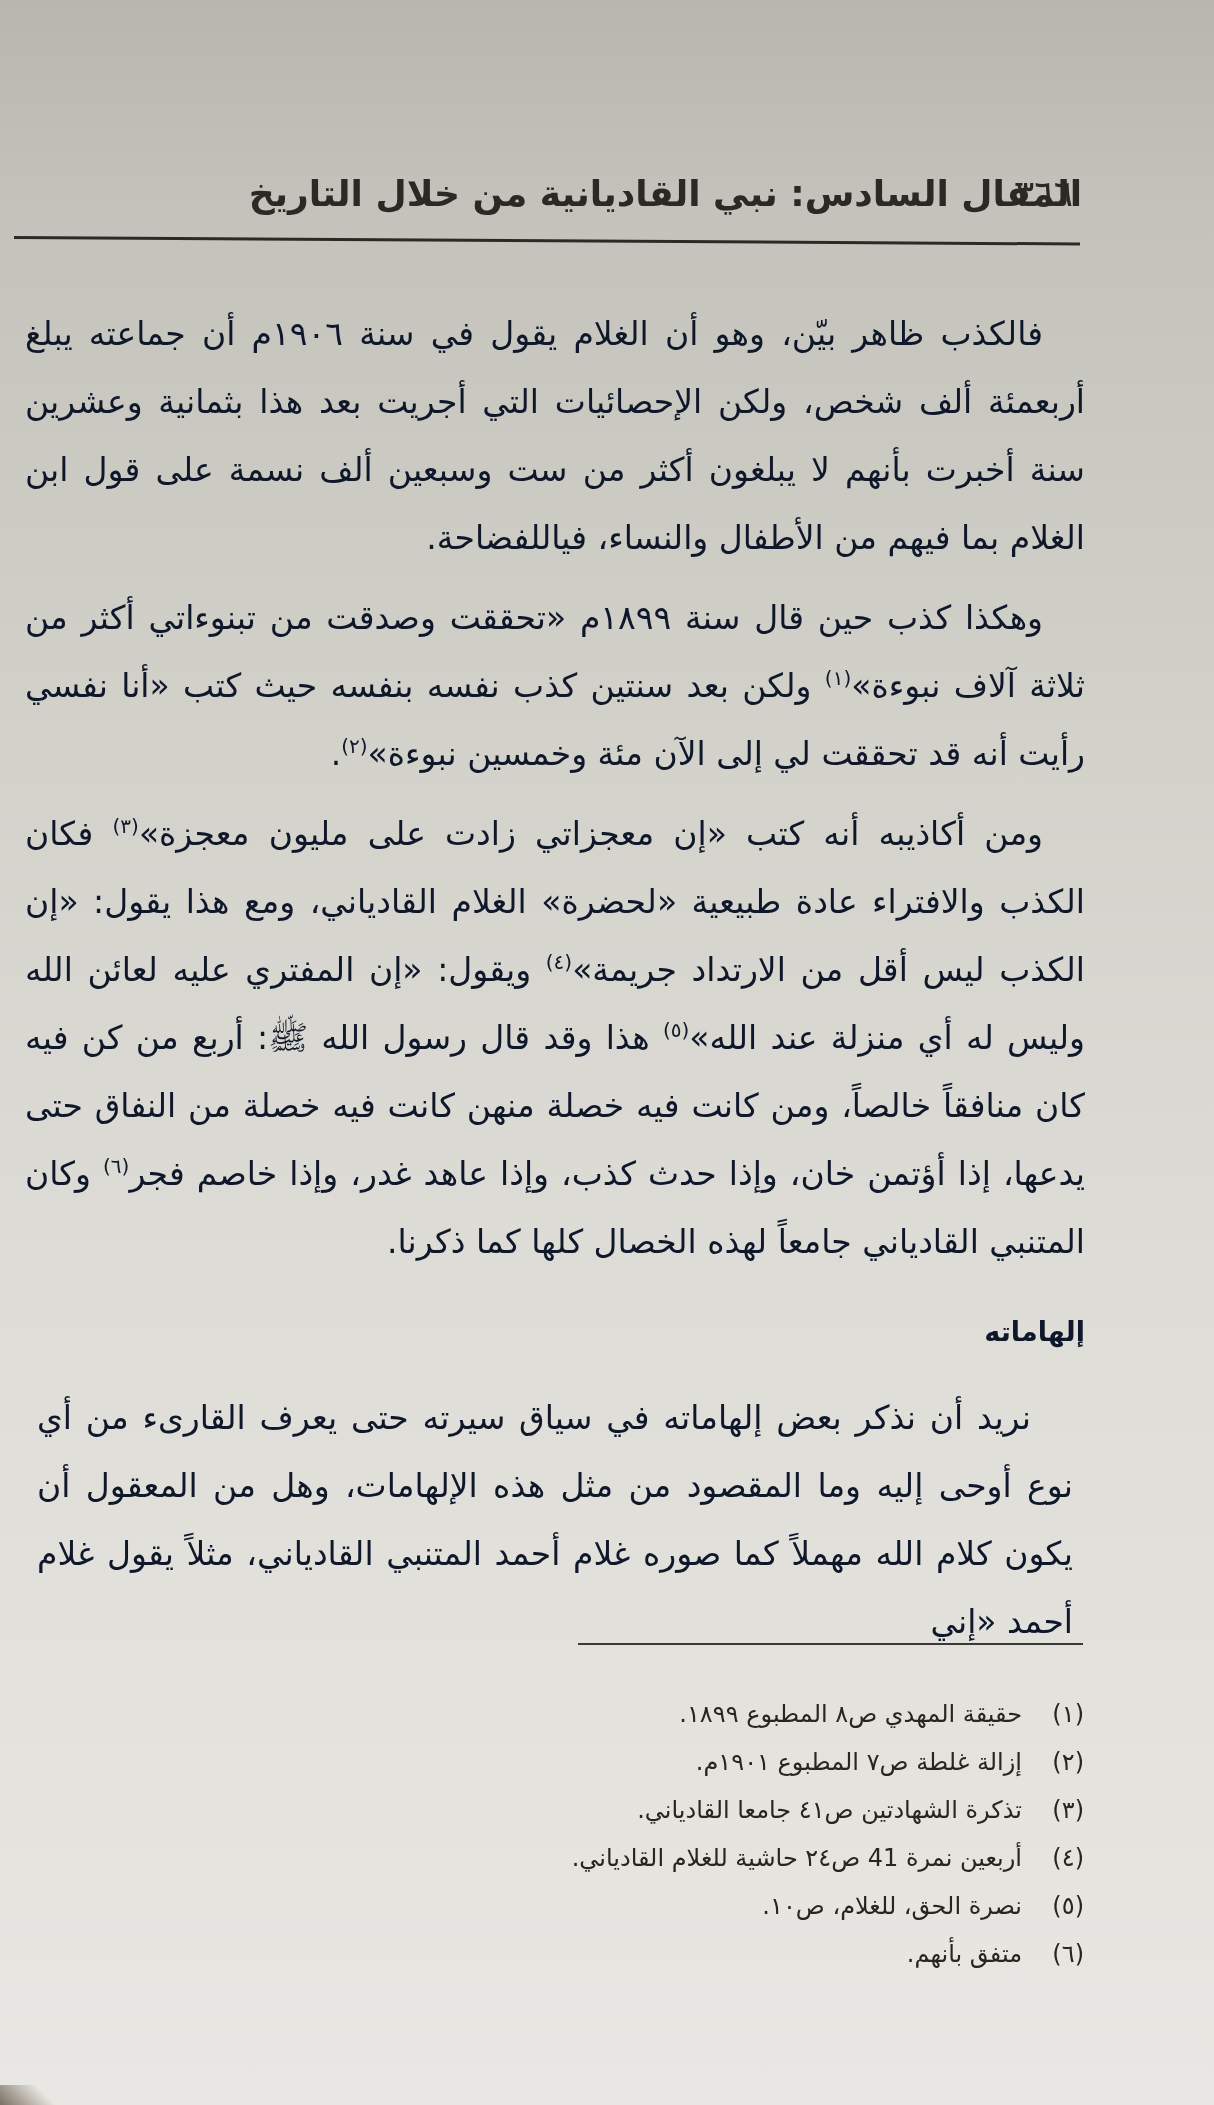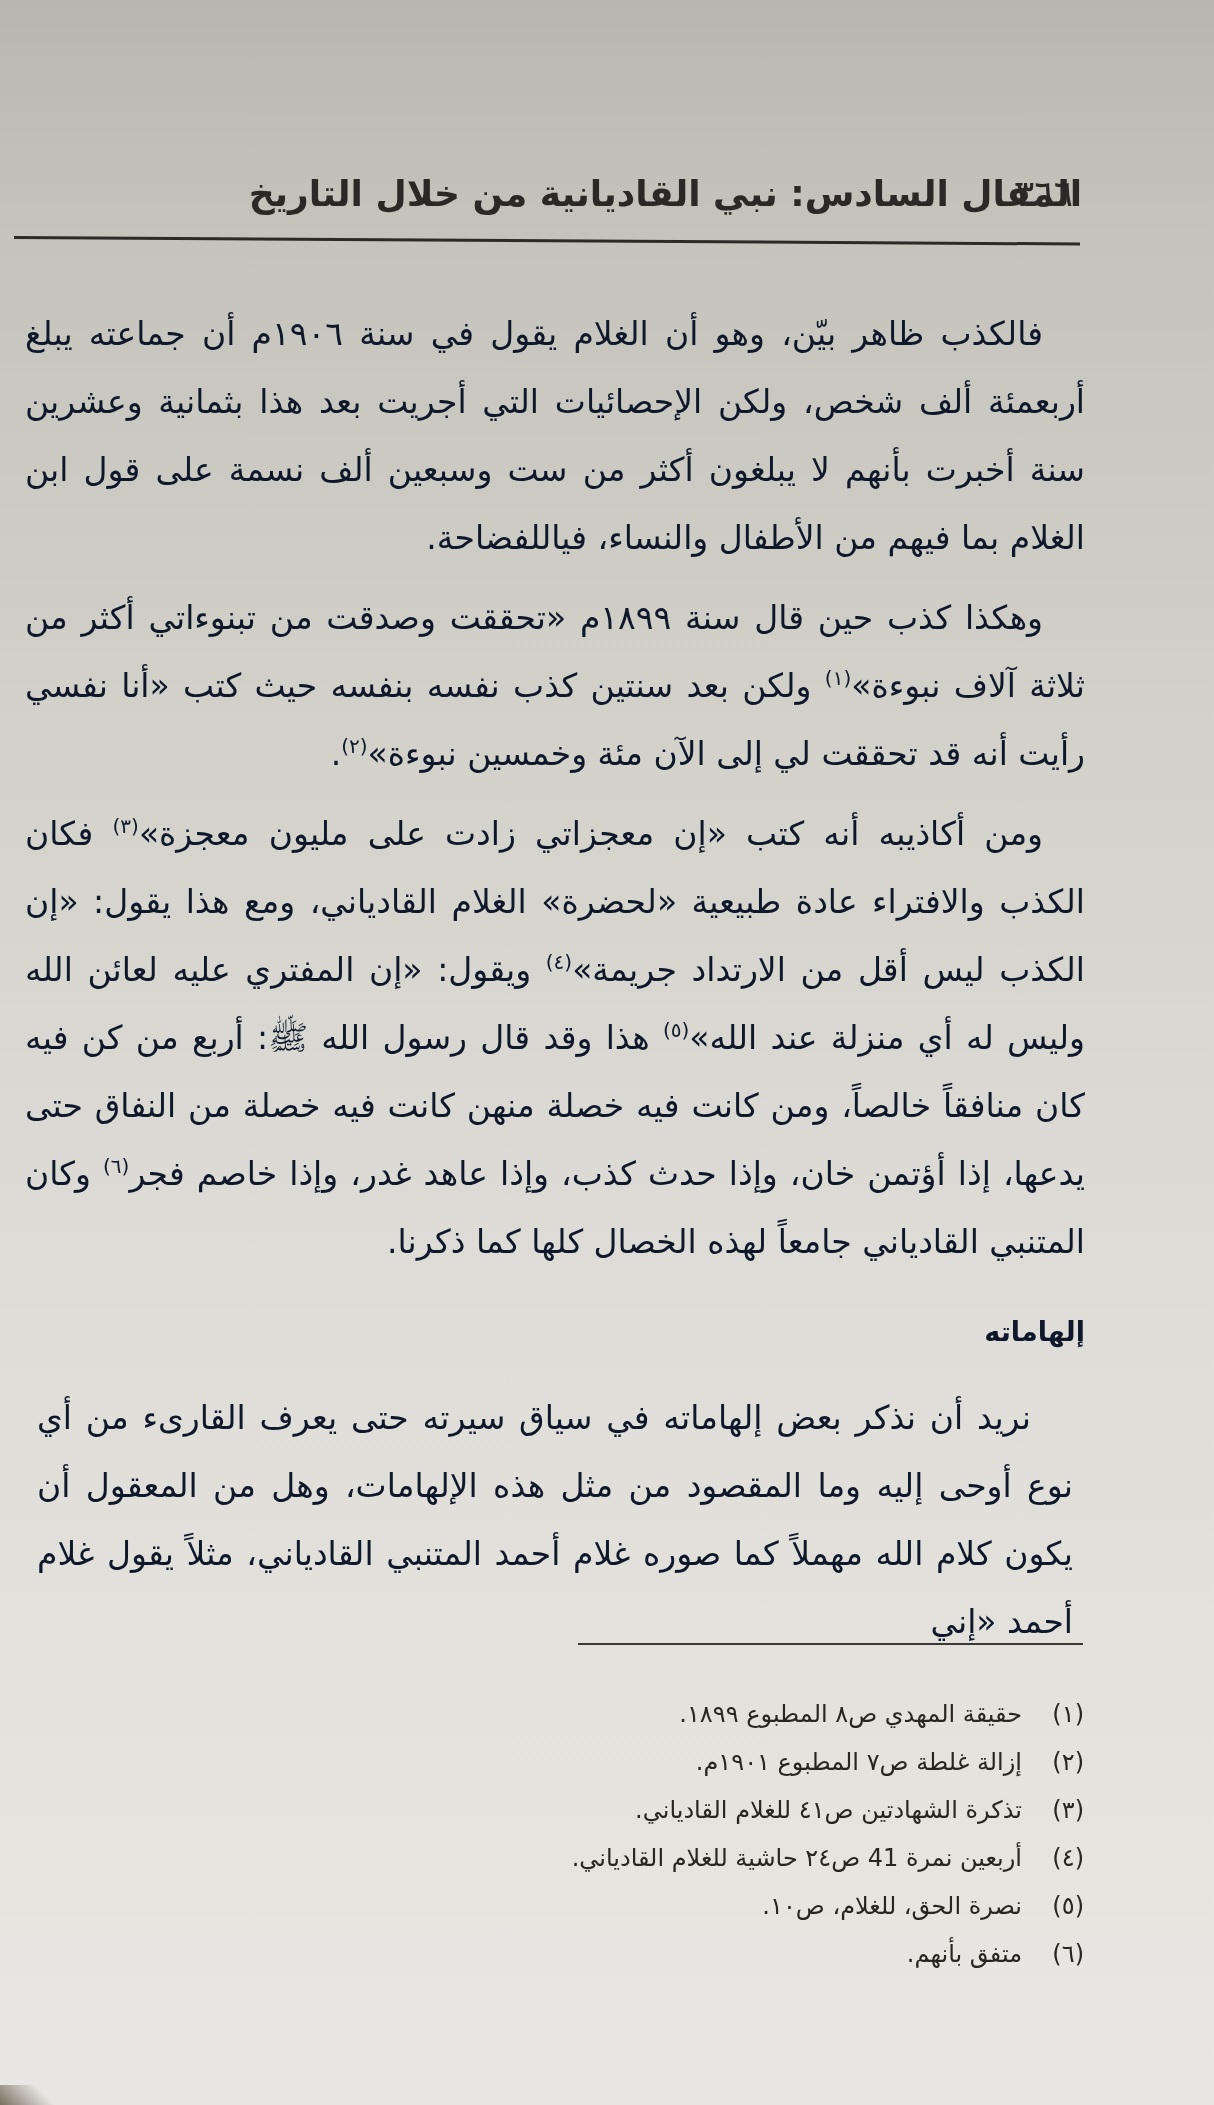--- a/index.html
+++ b/index.html
@@ -172,21 +172,21 @@
     <div class="footnote">
       <span class="footnote-num">(١)</span>
       <span class="footnote-text">حقيقة المهدي ص٨ المطبوع ١٨٩٩.</span>
     </div>
     <div class="footnote">
       <span class="footnote-num">(٢)</span>
       <span class="footnote-text">إزالة غلطة ص٧ المطبوع ١٩٠١م.</span>
     </div>
     <div class="footnote">
       <span class="footnote-num">(٣)</span>
-      <span class="footnote-text">تذكرة الشهادتين ص٤١ للغلام القادياني.</span>
+      <span class="footnote-text">تذكرة الشهادتين ص٤١ جامعا القادياني.</span>
     </div>
     <div class="footnote">
       <span class="footnote-num">(٤)</span>
       <span class="footnote-text">أربعين نمرة 41 ص٢٤ حاشية للغلام القادياني.</span>
     </div>
     <div class="footnote">
       <span class="footnote-num">(٥)</span>
       <span class="footnote-text">نصرة الحق، للغلام، ص١٠.</span>
     </div>
     <div class="footnote">

